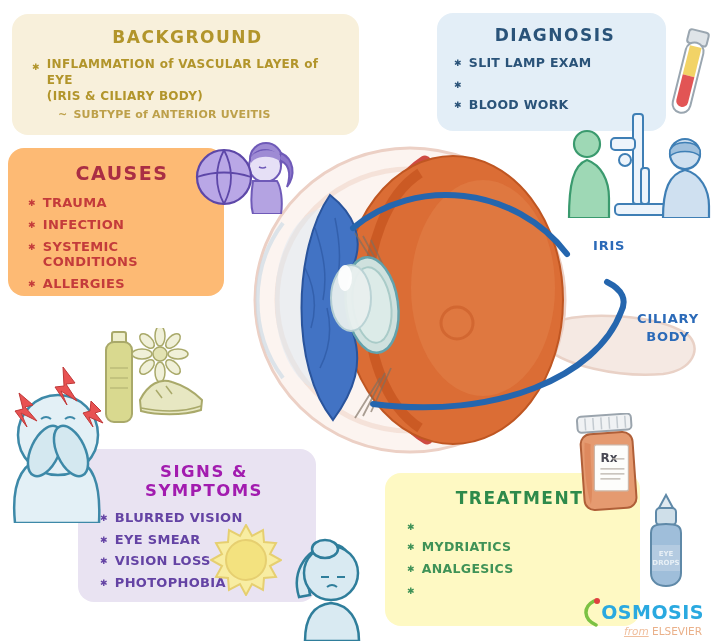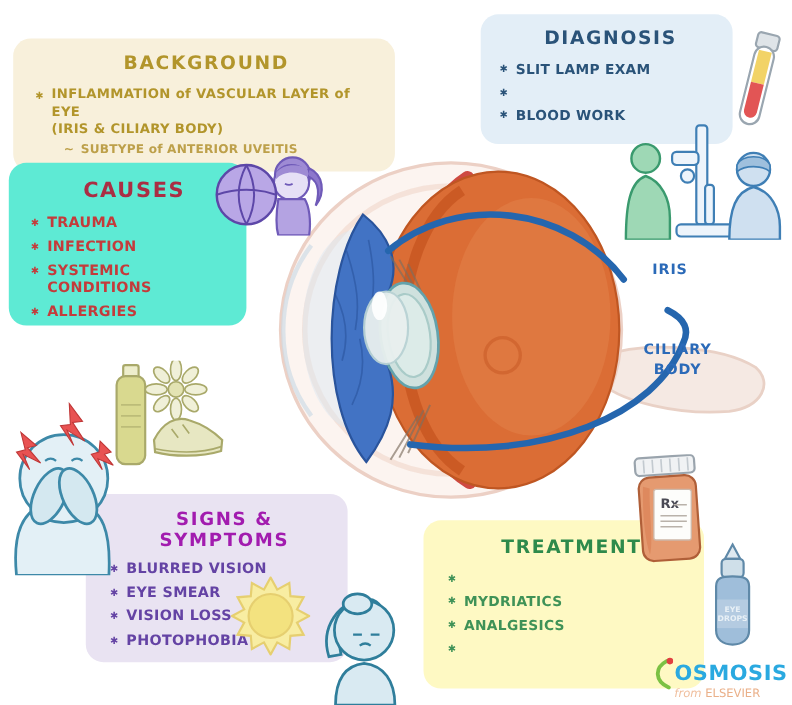--- a/index.html
+++ b/index.html
@@ -5,56 +5,56 @@
   html,body{margin:0;padding:0;background:#fff;}
   .canvas{position:relative;width:720px;height:641px;background:#ffffff;overflow:hidden;
           font-family:"DejaVu Sans","Liberation Sans",sans-serif;font-weight:bold;}
   .abs{position:absolute;}
   .panel{position:absolute;border-radius:16px;box-sizing:border-box;}
   .panel-title{text-align:center;letter-spacing:1.5px;}
   .row{display:flex;align-items:flex-start;gap:7px;letter-spacing:.3px;}
   .bullet{font-size:9px;padding-top:3px;flex:0 0 auto;}
 
   
-  .p-bg{left:12px;top:14px;width:347px;height:121px;background:#f8f0db;padding:13px 16px 0 20px;color:#b2952b;margin-top:21px;}
+  .p-bg{left:12px;top:14px;width:347px;height:121px;background:#f8f0db;padding:13px 16px 0 20px;color:#b2952b;}
   .p-bg .panel-title{font-size:17px;margin-bottom:9px;}
   .p-bg .row{font-size:12px;line-height:16px;}
   .p-bg .sub{margin:4px 0 0 26px;font-size:11px;letter-spacing:.2px;color:#bda04a;display:flex;gap:6px;}
 
   
   .p-dx{left:437px;top:13px;width:229px;height:118px;background:#e3eef7;padding:12px 10px 0 17px;color:#2a5379;}
   .p-dx .panel-title{font-size:17px;margin-bottom:10px;}
   .p-dx .row{font-size:12.5px;margin-bottom:7px;}
 
   
-  .p-ca{left:8px;top:148px;width:216px;height:148px;background:#5eead4;padding:14px 8px 0 20px;}
+  .p-ca{left:8px;top:148px;width:216px;height:148px;background:#fdba74;padding:14px 8px 0 20px;}
   .p-ca .panel-title{font-size:19px;color:#aa2e44;margin-bottom:11px;}
   .p-ca .row{font-size:13px;color:#c43b3b;margin-bottom:7px;}
 
   
   .p-ss{left:78px;top:449px;width:238px;height:153px;background:#e9e3f2;padding:13px 8px 0 22px;}
   .p-ss .panel-title{font-size:16.5px;color:#a21caf;margin-bottom:10px;}
   .p-ss .row{font-size:13px;color:#6443a4;margin-bottom:6.5px;}
 
   
   .p-tx{left:385px;top:473px;width:255px;height:153px;background:#fef9c3;padding:15px 8px 0 22px;}
   .p-tx .panel-title{font-size:17px;color:#2e8a4b;margin-bottom:11px;}
   .p-tx .row{font-size:12.5px;color:#3f9257;margin-bottom:7px;}
 
   
   .lbl{position:absolute;color:#2b6ab8;font-size:13px;letter-spacing:.8px;}
   .lbl-iris{left:593px;top:238px;}
-  .lbl-cb{left:576px;top:310px;width:80px;text-align:center;line-height:17.5px;}
-
-  
-  .logo{position:absolute;right:4px;bottom:4px;text-align:center;}
+  .lbl-cb{left:628px;top:310px;width:80px;text-align:center;line-height:17.5px;}
+
+  
+  .logo{position:absolute;right:16px;bottom:4px;text-align:right;}
   .logo-row{display:flex;align-items:center;justify-content:flex-end;gap:1px;}
   .logo-text{color:#2aa9e0;font-size:19px;letter-spacing:.5px;}
   .logo-tag{font-size:10.5px;color:#eab089;font-weight:normal;margin-top:-2px;padding-right:2px;}
-  .logo-tag .from{font-style:italic;color:#f0bf9e;}
+  .logo-tag .from{font-style:italic;color:#f0bf9e;text-decoration:underline;}
 </style>
 </head>
 <body>
 
 <div class="canvas">
 
   <div class="panel p-bg">
     <div class="panel-title">BACKGROUND</div>
     <div class="row">
       <span class="bullet">✱</span>

